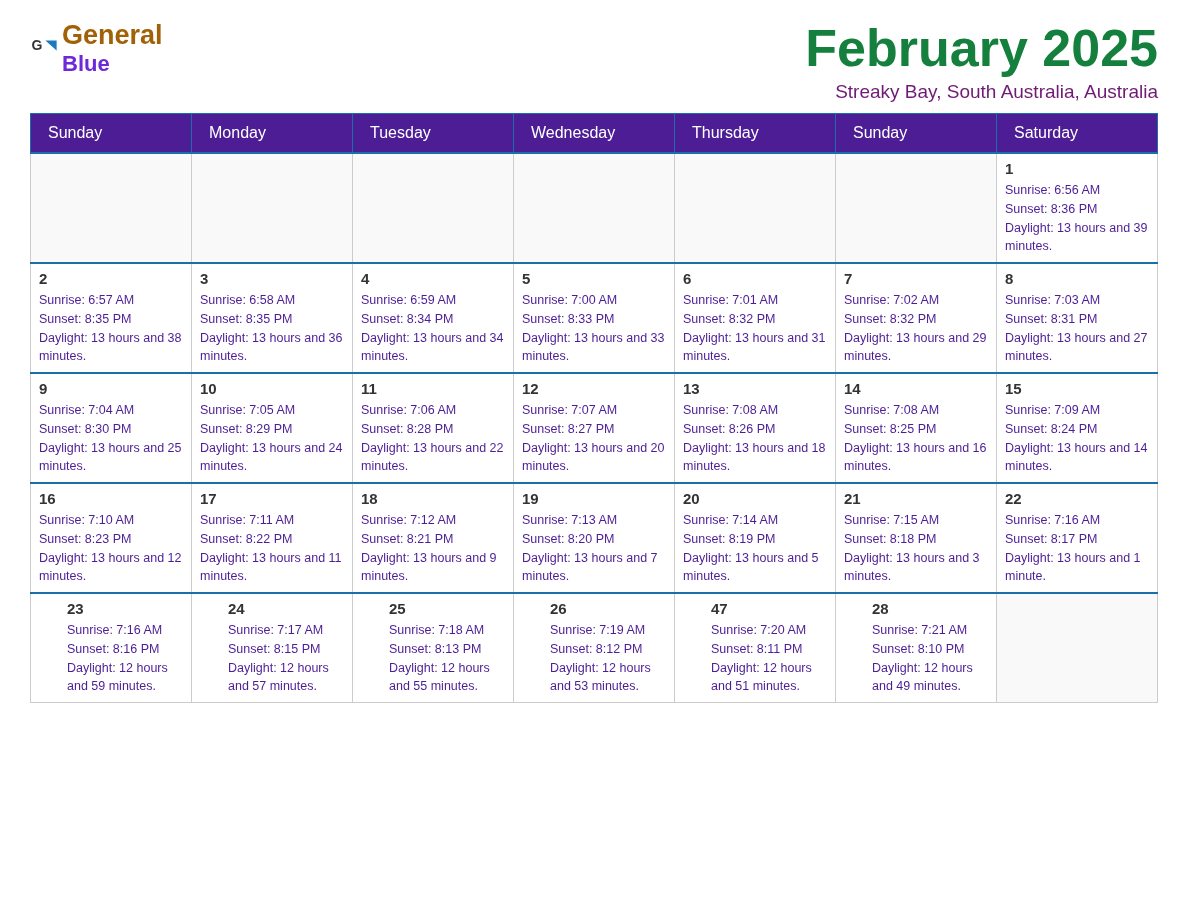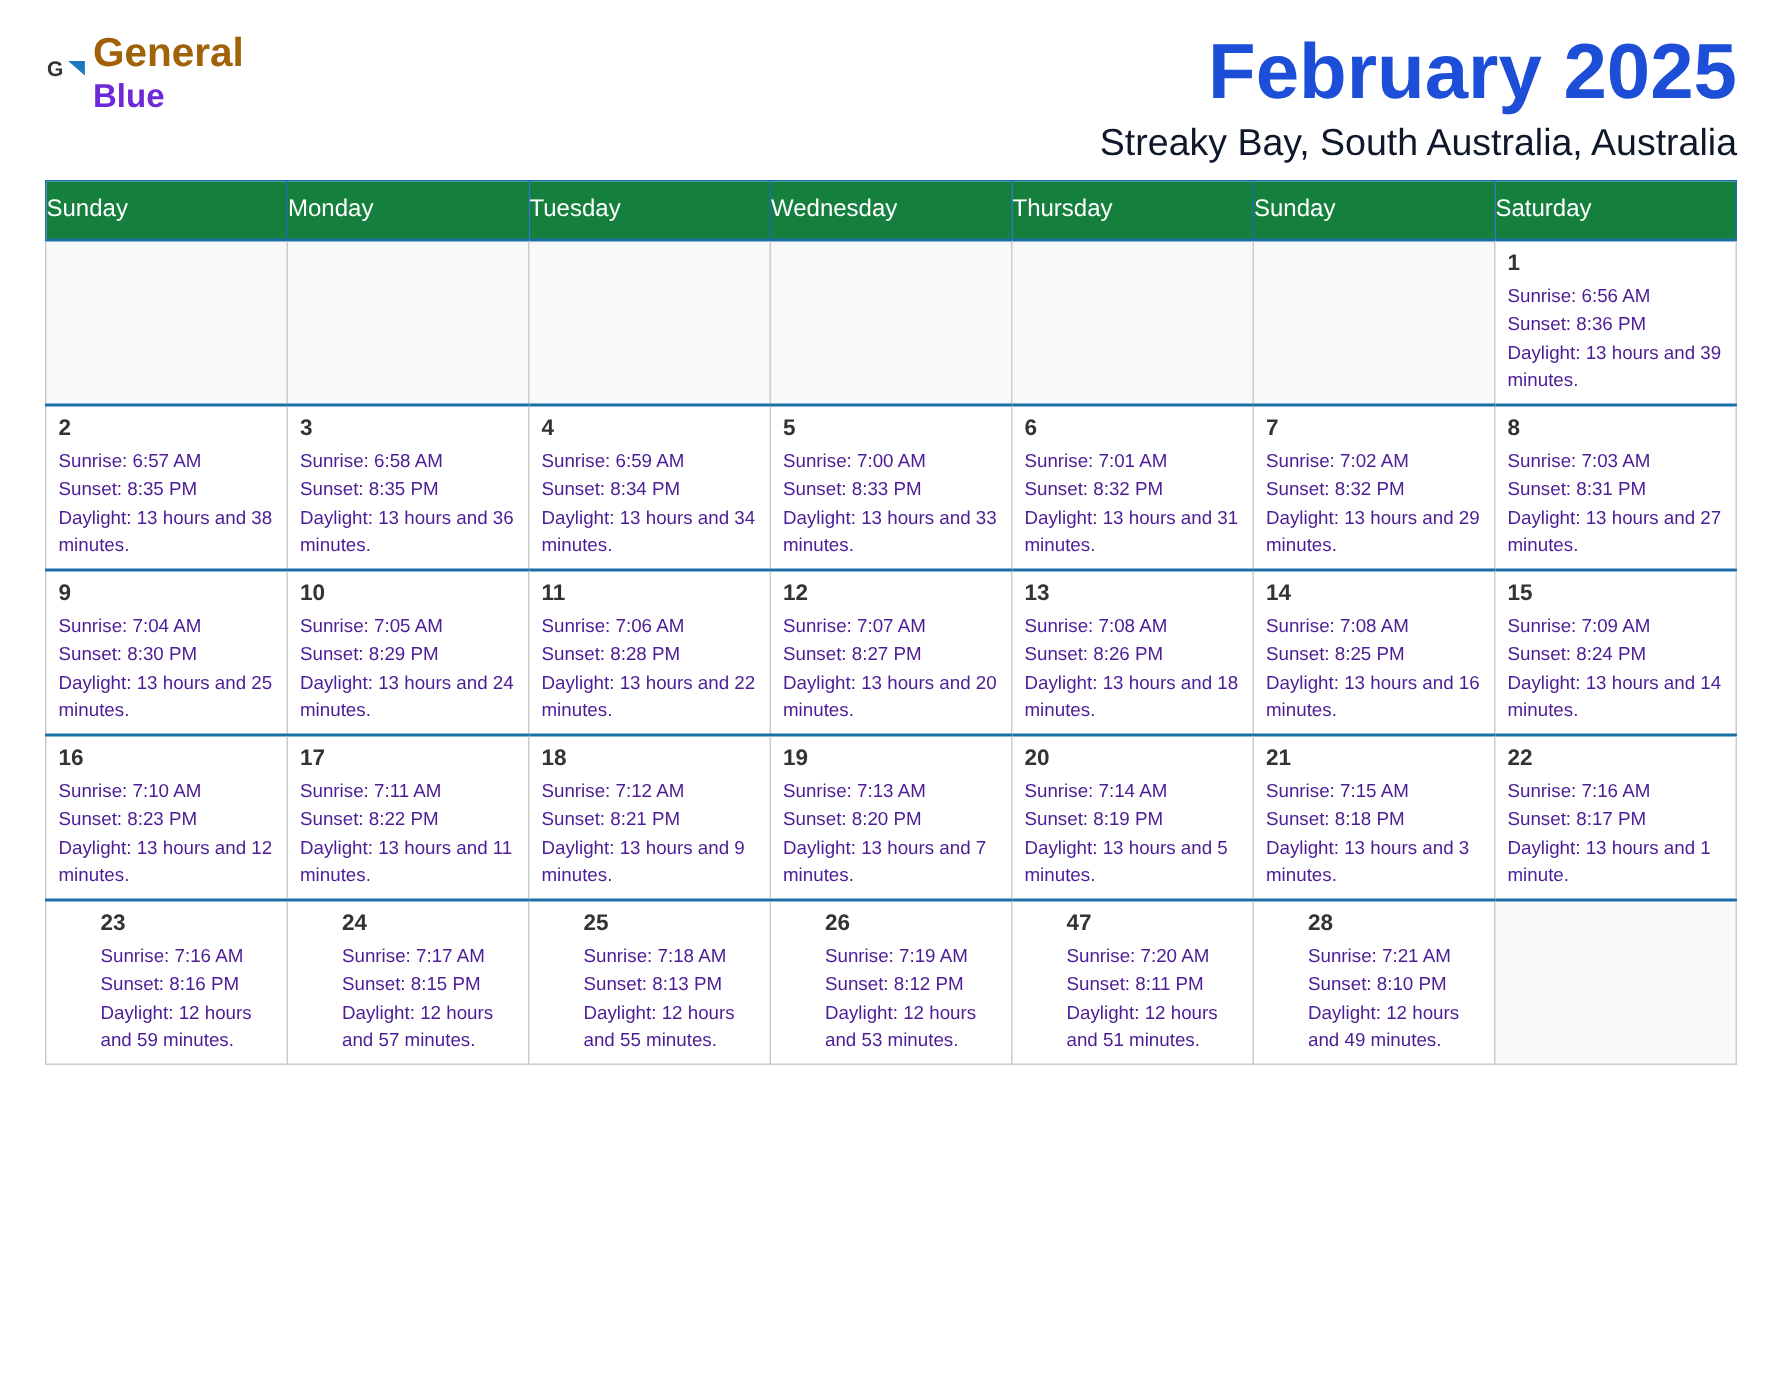--- a/index.html
+++ b/index.html
@@ -25,37 +25,37 @@
     .logo-icon {
       width: 28px;
       height: 28px;
     }
     .title-block {
       text-align: right;
     }
     .calendar-title {
       font-size: 52px;
       font-weight: bold;
-      color: #1d4ed8;
+      color: #15803d;
       line-height: 1.1;
     }
     .calendar-subtitle {
-      font-size: 25px;
-      color: #0f172a;
+      font-size: 19px;
+      color: #701a75;
       margin-top: 4px;
     }
     .calendar {
       width: 100%;
       border-collapse: collapse;
       margin-top: 10px;
     }
     .calendar th {
-      background-color: #15803d;
+      background-color: #4c1d95;
       color: #fff;
-      padding: 10px 0;
+      padding: 10px 17px;
       text-align: left;
       font-size: 16px;
       font-weight: normal;
       border: 1px solid #1a6fa8;
     }
     .calendar td {
       border: 1px solid #ccc;
       vertical-align: top;
       padding: 6px 8px;
       width: calc(100% / 7);

